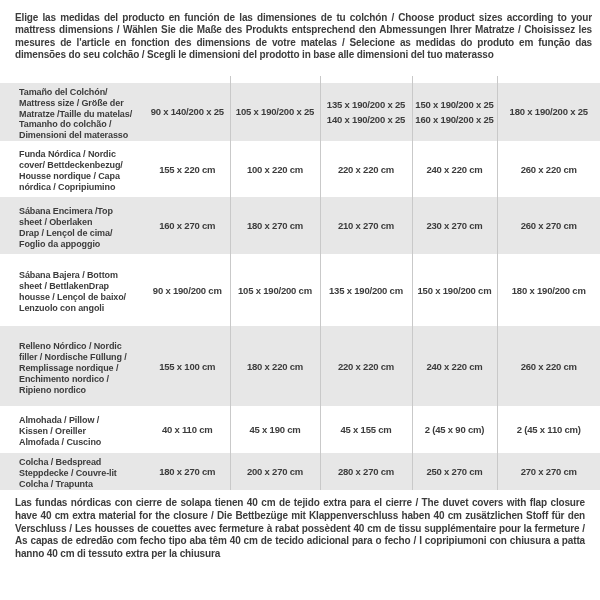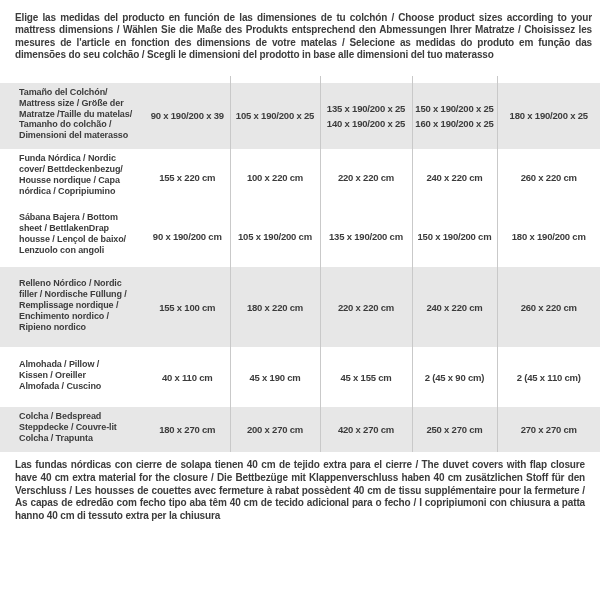--- a/index.html
+++ b/index.html
@@ -26,21 +26,21 @@
     border-collapse: collapse;
     table-layout: fixed;
   }
   .size-table td {
     vertical-align: middle;
     font-weight: 700;
     color: #3c3c3c;
   }
   .size-table tr.stripe td { background: #e7e7e7; }
   .size-table td.label {
-    padding: 4px 2px 8px 19px;
+    padding: 4px 2px 0 19px;
     font-size: 9px;
     line-height: 1.22;
     letter-spacing: -0.1px;
     white-space: pre-line;
     text-align: left;
     overflow: hidden;
   }
   .size-table td.val {
     text-align: center;
     font-size: 9.5px;
@@ -89,43 +89,54 @@
         <td class="val"></td>
         <td class="val"></td>
       </tr>
 
       <tr class="stripe" style="height:56px">
         <td class="label">Tamaño del Colchón/
 Mattress size / Größe der
 Matratze /Taille du matelas/
 Tamanho do colchão /
 Dimensioni del materasso</td>
-        <td class="val">90 x 190/200 x 39</td>
+        <td class="val">90 x 140/200 x 25</td>
         <td class="val">105 x 190/200 x 25</td>
         <td class="val">135 x 190/200 x 25
 140 x 190/200 x 25</td>
         <td class="val">150 x 190/200 x 25
 160 x 190/200 x 25</td>
         <td class="val">180 x 190/200 x 25</td>
       </tr>
 
       <tr style="height:56px">
         <td class="label">Funda Nórdica / Nordic
 cover/ Bettdeckenbezug/
 Housse nordique / Capa
 nórdica / Copripiumino</td>
         <td class="val">155 x 220 cm</td>
         <td class="val">100 x 220 cm</td>
         <td class="val">220 x 220 cm</td>
         <td class="val">240 x 220 cm</td>
         <td class="val">260 x 220 cm</td>
       </tr>
 
+      <tr class="stripe" style="height:57px">
+        <td class="label">Sábana Encimera /Top
+sheet / Oberlaken
+Drap / Lençol de cima/
+Foglio da appoggio</td>
+        <td class="val">160 x 270 cm</td>
+        <td class="val">180 x 270 cm</td>
+        <td class="val">210 x 270 cm</td>
+        <td class="val">230 x 270 cm</td>
+        <td class="val">260 x 270 cm</td>
+      </tr>
 
-      <tr style="height:62px">
+      <tr style="height:72px">
         <td class="label">Sábana Bajera / Bottom
 sheet / BettlakenDrap
 housse / Lençol de baixo/
 Lenzuolo con angoli</td>
         <td class="val">90 x 190/200 cm</td>
         <td class="val">105 x 190/200 cm</td>
         <td class="val">135 x 190/200 cm</td>
         <td class="val">150 x 190/200 cm</td>
         <td class="val">180 x 190/200 cm</td>
       </tr>
@@ -136,38 +147,38 @@
 Remplissage nordique /
 Enchimento nordico /
 Ripieno nordico</td>
         <td class="val">155 x 100 cm</td>
         <td class="val">180 x 220 cm</td>
         <td class="val">220 x 220 cm</td>
         <td class="val">240 x 220 cm</td>
         <td class="val">260 x 220 cm</td>
       </tr>
 
-      <tr style="height:60px">
+      <tr style="height:47px">
         <td class="label">Almohada / Pillow /
 Kissen / Oreiller
 Almofada / Cuscino</td>
         <td class="val">40 x 110 cm</td>
         <td class="val">45 x 190 cm</td>
         <td class="val">45 x 155 cm</td>
         <td class="val">2 (45 x 90 cm)</td>
         <td class="val">2 (45 x 110 cm)</td>
       </tr>
 
       <tr class="stripe" style="height:36px">
         <td class="label">Colcha / Bedspread
 Steppdecke / Couvre-lit
 Colcha / Trapunta</td>
         <td class="val">180 x 270 cm</td>
         <td class="val">200 x 270 cm</td>
-        <td class="val">420 x 270 cm</td>
+        <td class="val">280 x 270 cm</td>
         <td class="val">250 x 270 cm</td>
         <td class="val">270 x 270 cm</td>
       </tr>
 
     </tbody>
   </table>
 
   <p class="footnote">Las fundas nórdicas con cierre de solapa tienen 40 cm de tejido extra para el cierre  /  The duvet covers with flap closure have 40 cm extra material for the closure / Die Bettbezüge mit Klappenverschluss haben 40 cm zusätzlichen Stoff für den Verschluss / Les housses de couettes avec fermeture à rabat possèdent 40 cm de tissu supplémentaire pour la fermeture / As capas de edredão com fecho tipo aba têm 40 cm de tecido adicional para o fecho / I copripiumoni con chiusura a patta hanno 40 cm di tessuto extra per la chiusura</p>
 
 </div>

